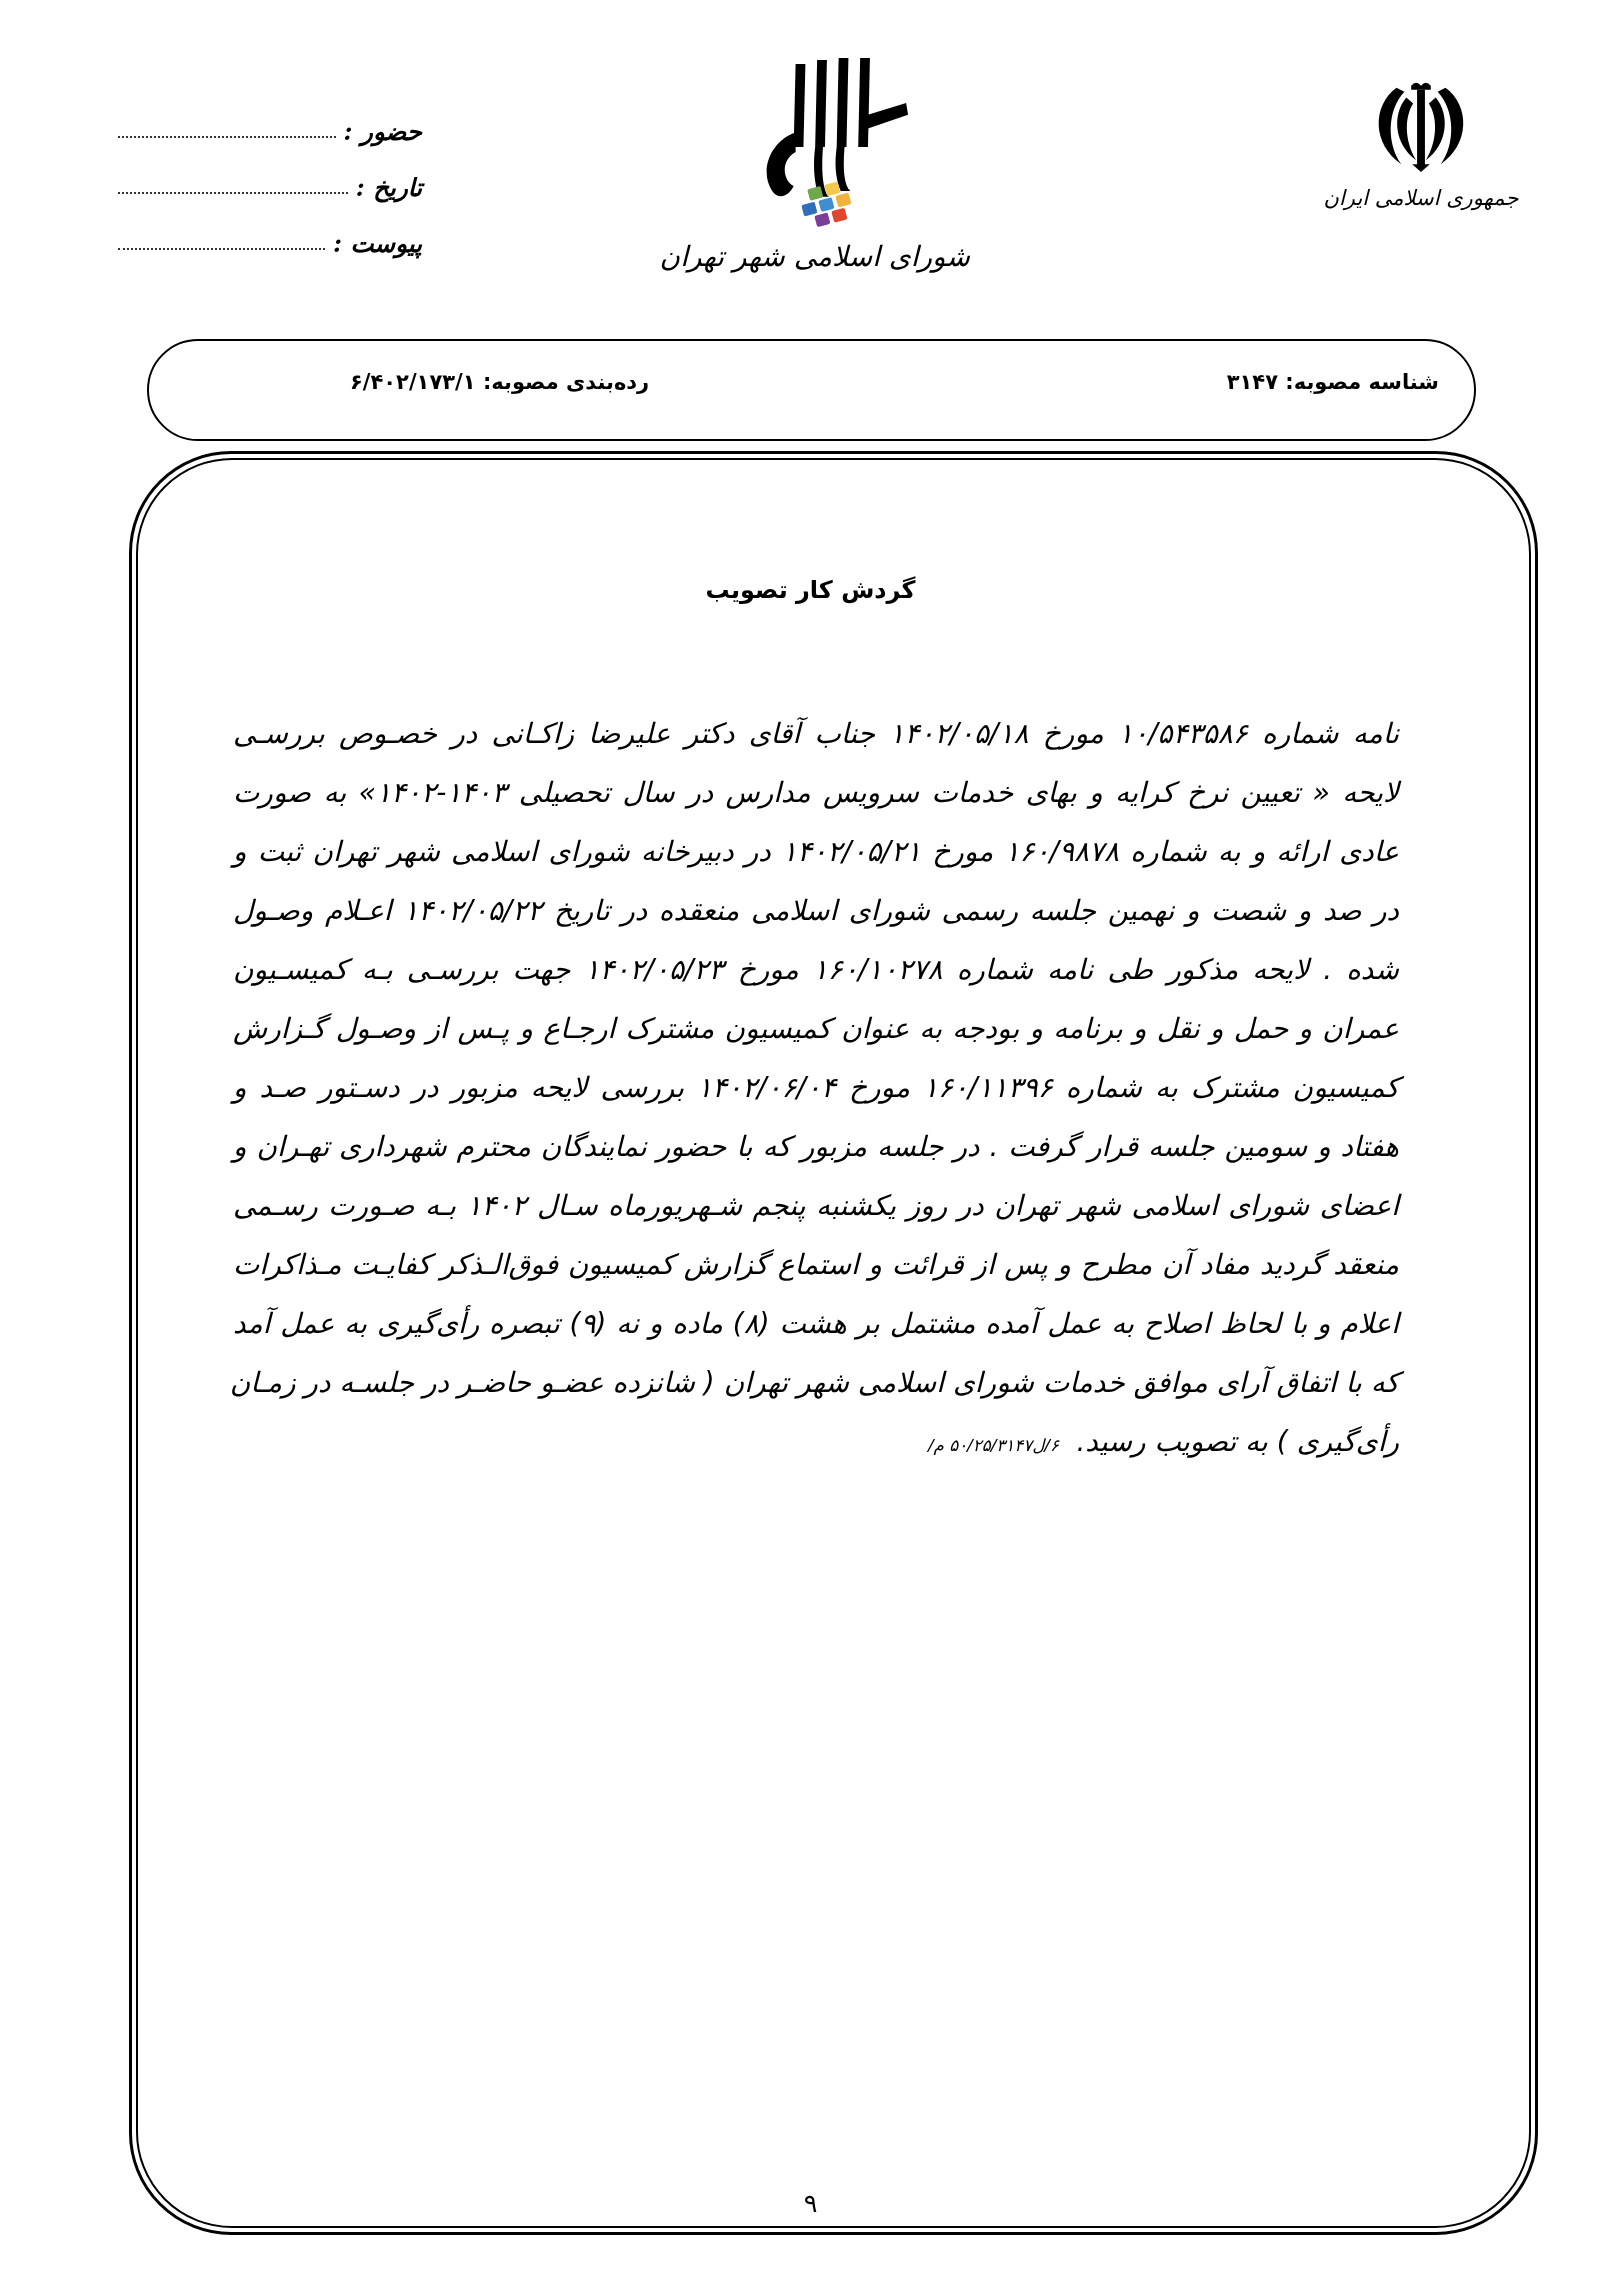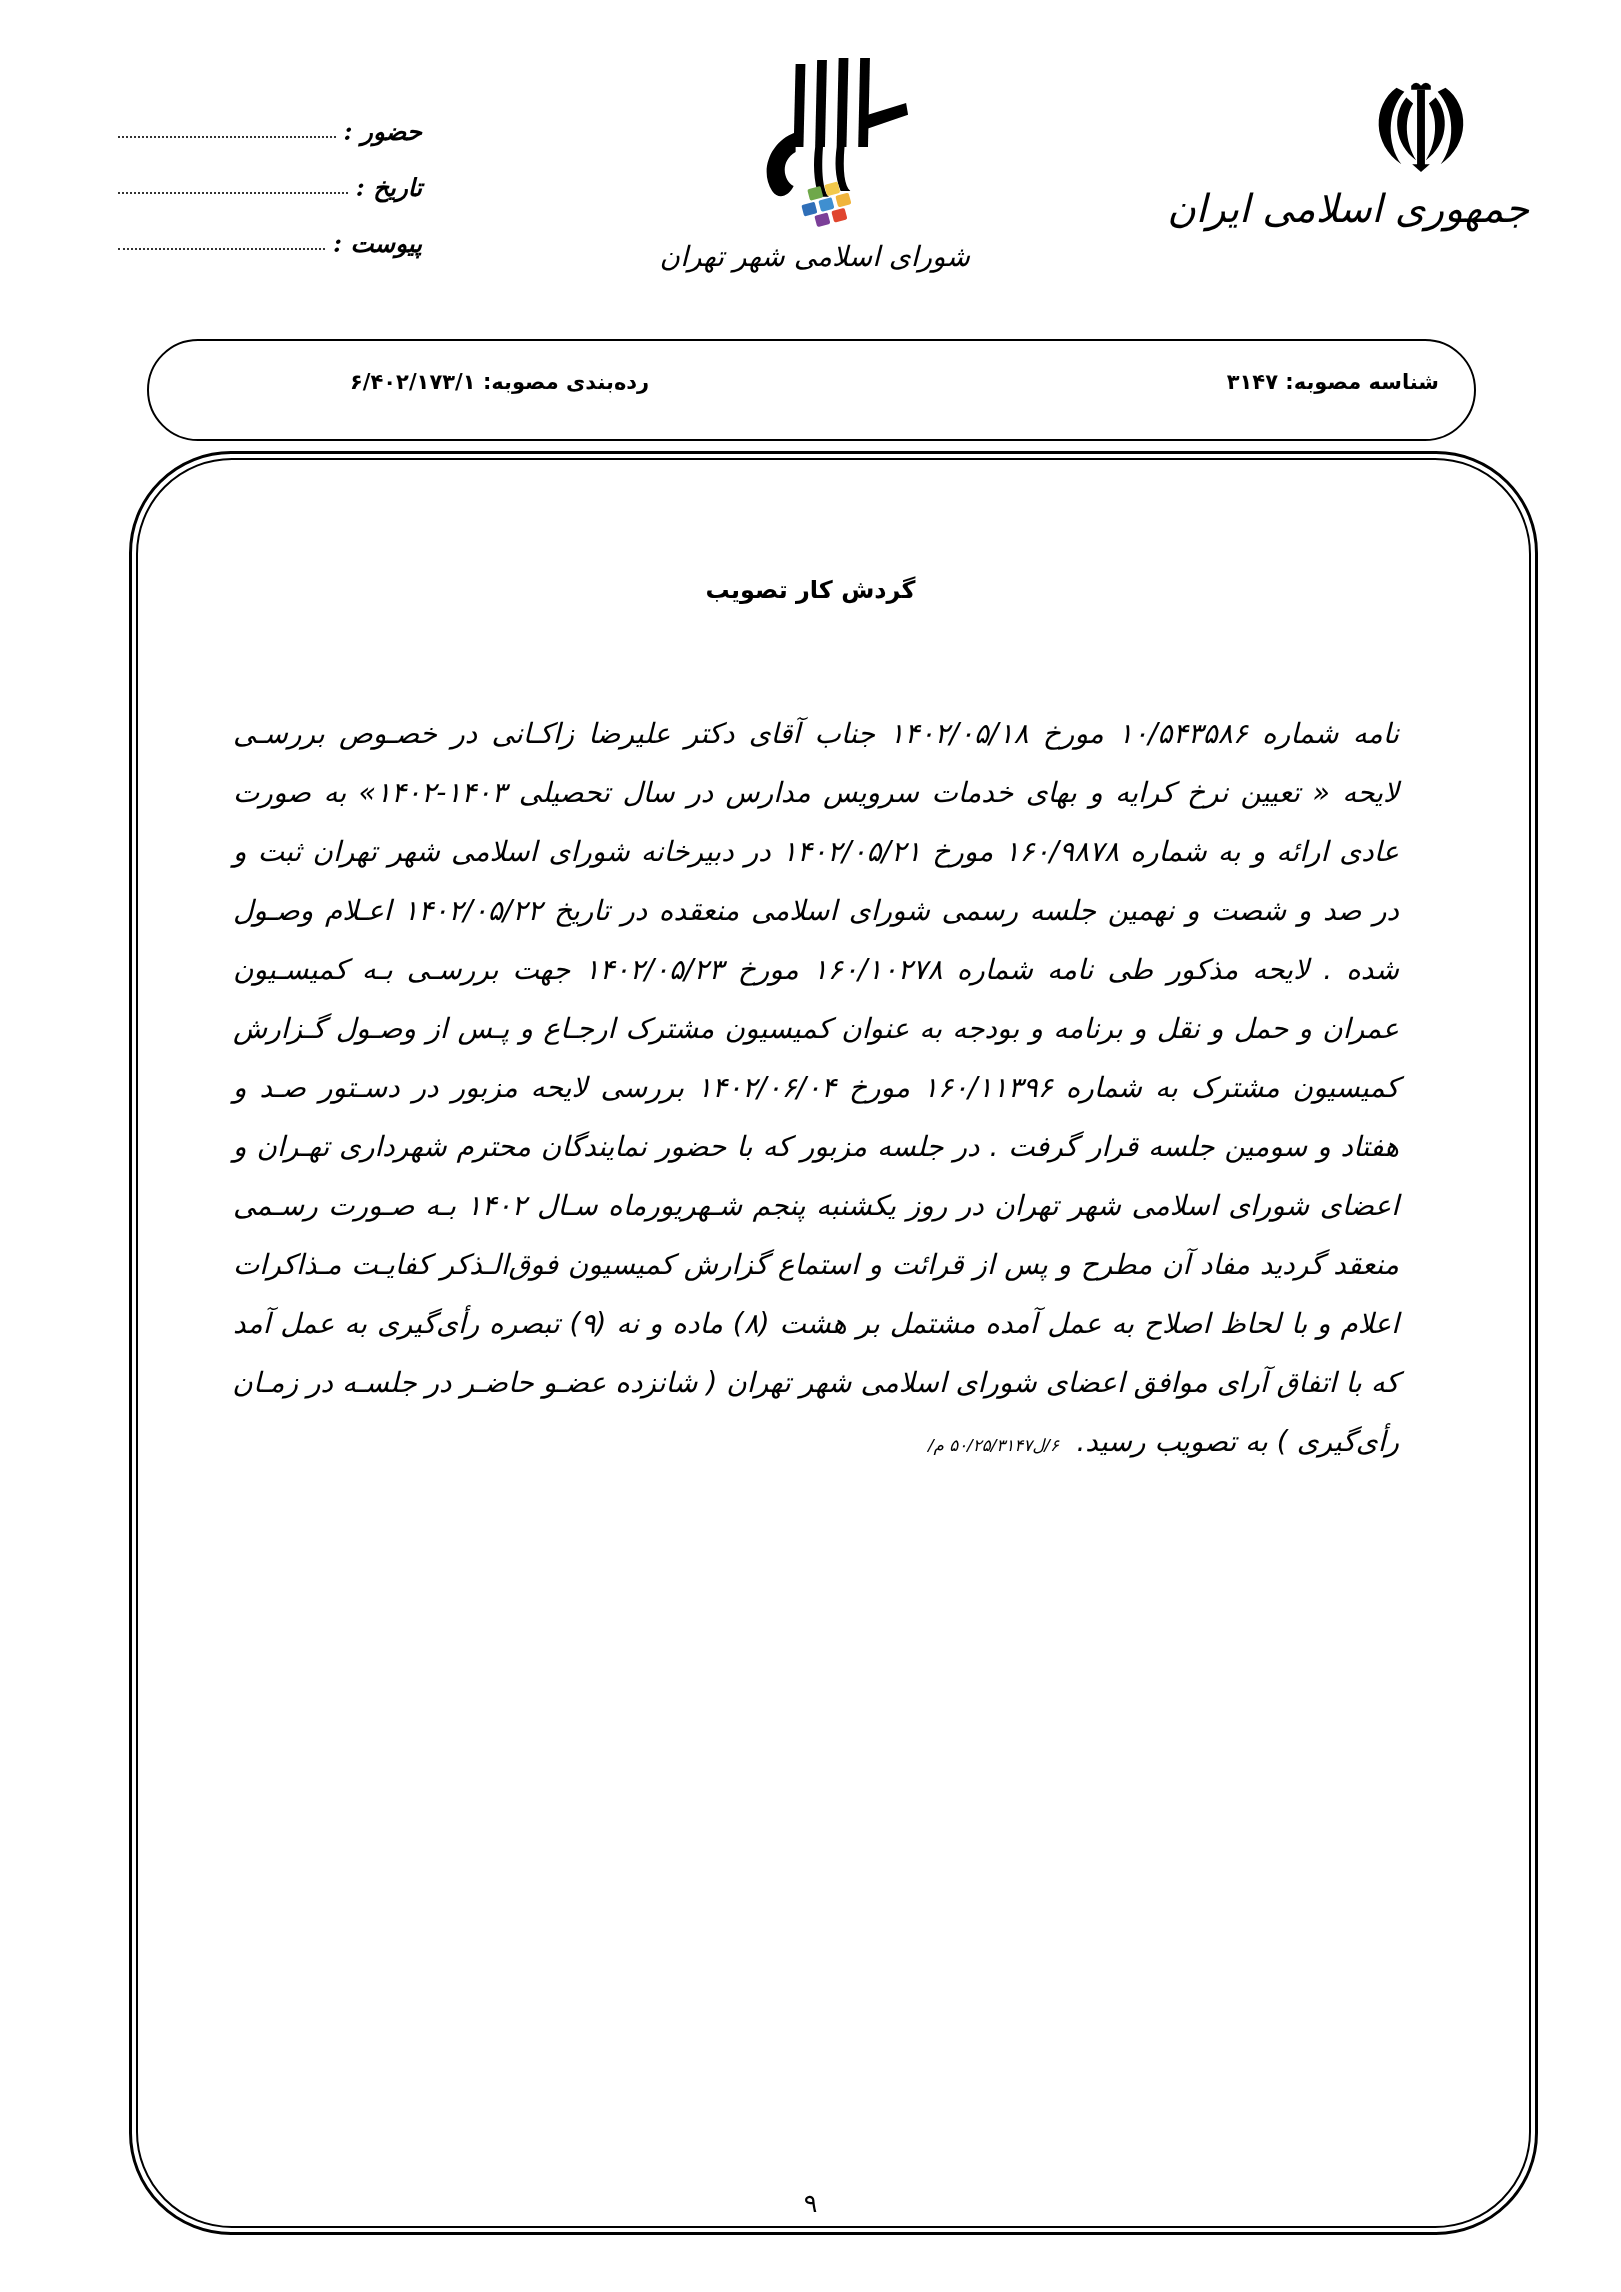--- a/index.html
+++ b/index.html
@@ -19,21 +19,21 @@
 
     
     .emblem {
       left: 1313px; top: 76px; width: 216px; height: 196px;
       text-align: center;
     }
     .emblem svg { display: block; margin: 0 auto; }
     .emblem-caption {
       font-family: "DejaVu Serif", serif;
       font-style: italic;
-      font-size: 39px;
+      font-size: 21px;
       direction: rtl;
       margin-top: 11.8px;
       white-space: nowrap;
     }
 
     
     .council-logo {
       left: 676px; top: 54px; width: 294px; height: 274px;
       text-align: center;
     }
@@ -221,18 +221,18 @@
   <span class="body-line">لایحه « تعیین نرخ کرایه و بهای خدمات سرویس مدارس در سال تحصیلی ۱۴۰۳-۱۴۰۲» به صورت</span>
   <span class="body-line">عادی ارائه و به شماره ۱۶۰/۹۸۷۸ مورخ ۱۴۰۲/۰۵/۲۱ در دبیرخانه شورای اسلامی شهر تهران ثبت و</span>
   <span class="body-line">در صد و شصت و نهمین جلسه رسمی شورای اسلامی منعقده در تاریخ ۱۴۰۲/۰۵/۲۲ اعـلام وصـول</span>
   <span class="body-line">شده . لایحه مذکور طی نامه شماره ۱۶۰/۱۰۲۷۸ مورخ ۱۴۰۲/۰۵/۲۳ جهت بررسـی بـه کمیسـیون</span>
   <span class="body-line">عمران و حمل و نقل و برنامه و بودجه به عنوان کمیسیون مشترک ارجـاع و پـس از وصـول گـزارش</span>
   <span class="body-line">کمیسیون مشترک به شماره ۱۶۰/۱۱۳۹۶ مورخ ۱۴۰۲/۰۶/۰۴ بررسی لایحه مزبور در دسـتور صـد و</span>
   <span class="body-line">هفتاد و سومین جلسه قرار گرفت . در جلسه مزبور که با حضور نمایندگان محترم شهرداری تهـران و</span>
   <span class="body-line">اعضای شورای اسلامی شهر تهران در روز یکشنبه پنجم شـهریورماه سـال ۱۴۰۲ بـه صـورت رسـمی</span>
   <span class="body-line">منعقد گردید مفاد آن مطرح و پس از قرائت و استماع گزارش کمیسیون فوق‌الـذکر کفایـت مـذاکرات</span>
   <span class="body-line">اعلام و با لحاظ اصلاح به عمل آمده مشتمل بر هشت (۸) ماده و نه (۹) تبصره رأی‌گیری به عمل آمد</span>
-  <span class="body-line">که با اتفاق آرای موافق اعضای شورای اسلامی شهر تهران ( شانزده عضـو حاضـر در جلسـه در زمـان</span>
+  <span class="body-line">که با اتفاق آرای موافق خدمات شورای اسلامی شهر تهران ( شانزده عضـو حاضـر در جلسـه در زمـان</span>
   <span class="body-line last"><span>رأی‌گیری ) به تصویب رسید.</span><span class="ref-code">۶/ل۵۰/۲۵/۳۱۴۷ م/</span></span>
 </div>
 
 <div class="abs page-number">۹</div>
 
 
 </body></html>

